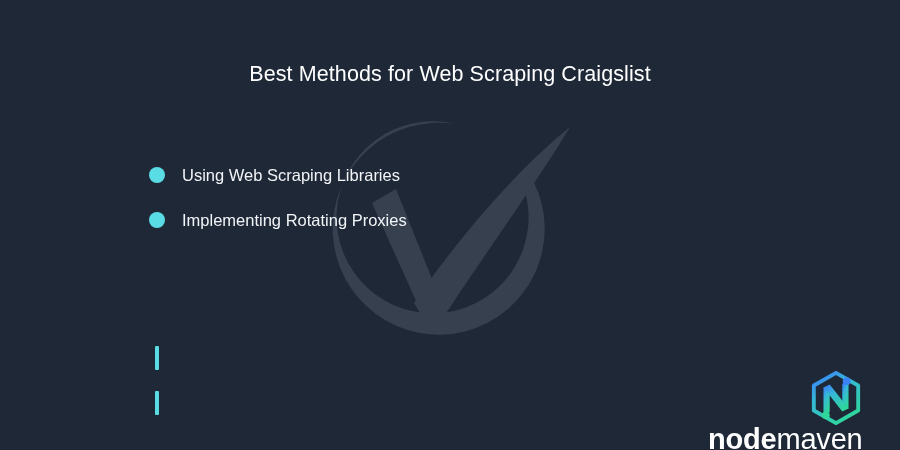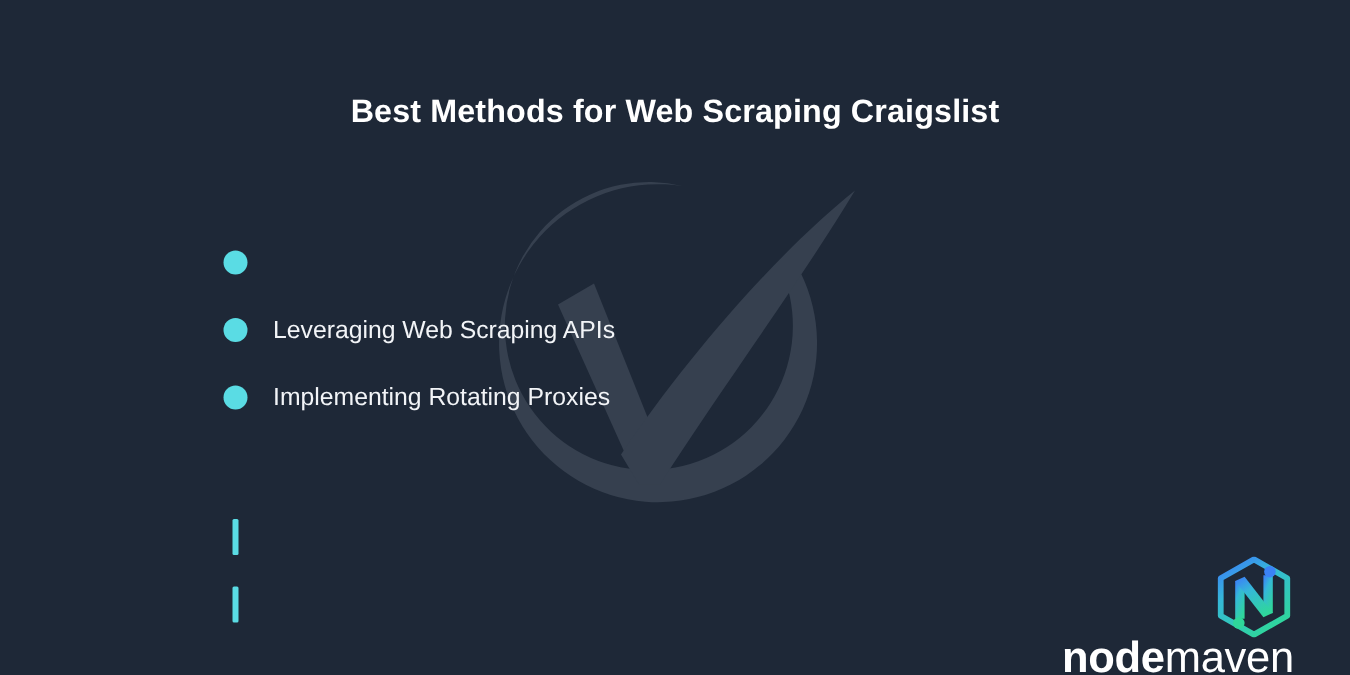--- a/index.html
+++ b/index.html
@@ -37,21 +37,21 @@
 
   
   #title {
     position: absolute;
     left: 0;
     top: 62px;
     width: 900px;
     text-align: center;
     color: #ffffff;
     font-size: 21.5px;
-    font-weight: bold;
+    font-weight: normal;
     letter-spacing: 0.1px;
     white-space: nowrap;
   }
 
   
   #bullet-list {
     position: absolute;
     left: 149px;
     top: 163px;
     width: 420px;
@@ -144,26 +144,23 @@
 
   <div id="title">Best Methods for Web Scraping Craigslist</div>
 
   <div id="bullet-list">
 
     <div class="connector" id="connector-1" style="background:#5adce4;"></div>
     <div class="connector" id="connector-2" style="background:#5adce4;"></div>
 
     <div class="bullet-row">
       <span class="bullet-dot" style="background:#5adce4;"></span>
+      <span class="bullet-label">Using Web Scraping Libraries</span>
     </div>
 
-    <div class="bullet-row">
-      <span class="bullet-dot" style="background:#5adce4;"></span>
-      <span class="bullet-label">Leveraging Web Scraping APIs</span>
-    </div>
 
     <div class="bullet-row">
       <span class="bullet-dot" style="background:#5adce4;"></span>
       <span class="bullet-label">Implementing Rotating Proxies</span>
     </div>
   </div>
 
   <div id="logo">
 
     <svg id="logo-mark" viewBox="0 0 108 112" xmlns="http://www.w3.org/2000/svg" aria-hidden="true">

